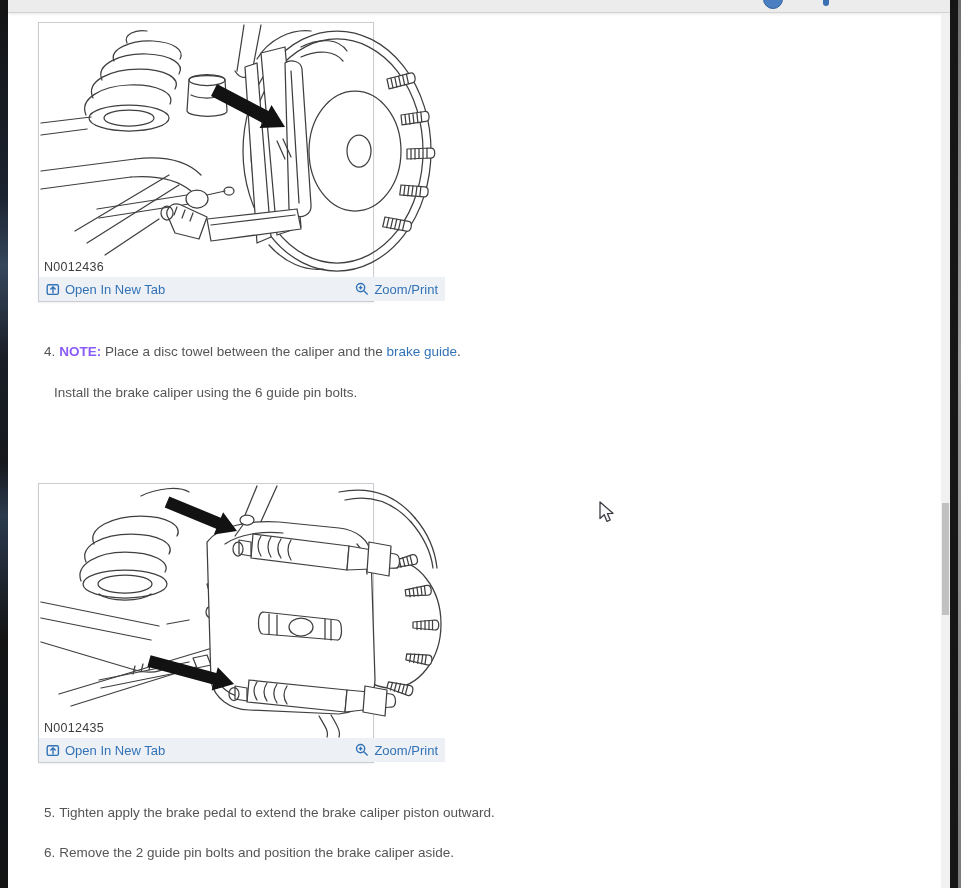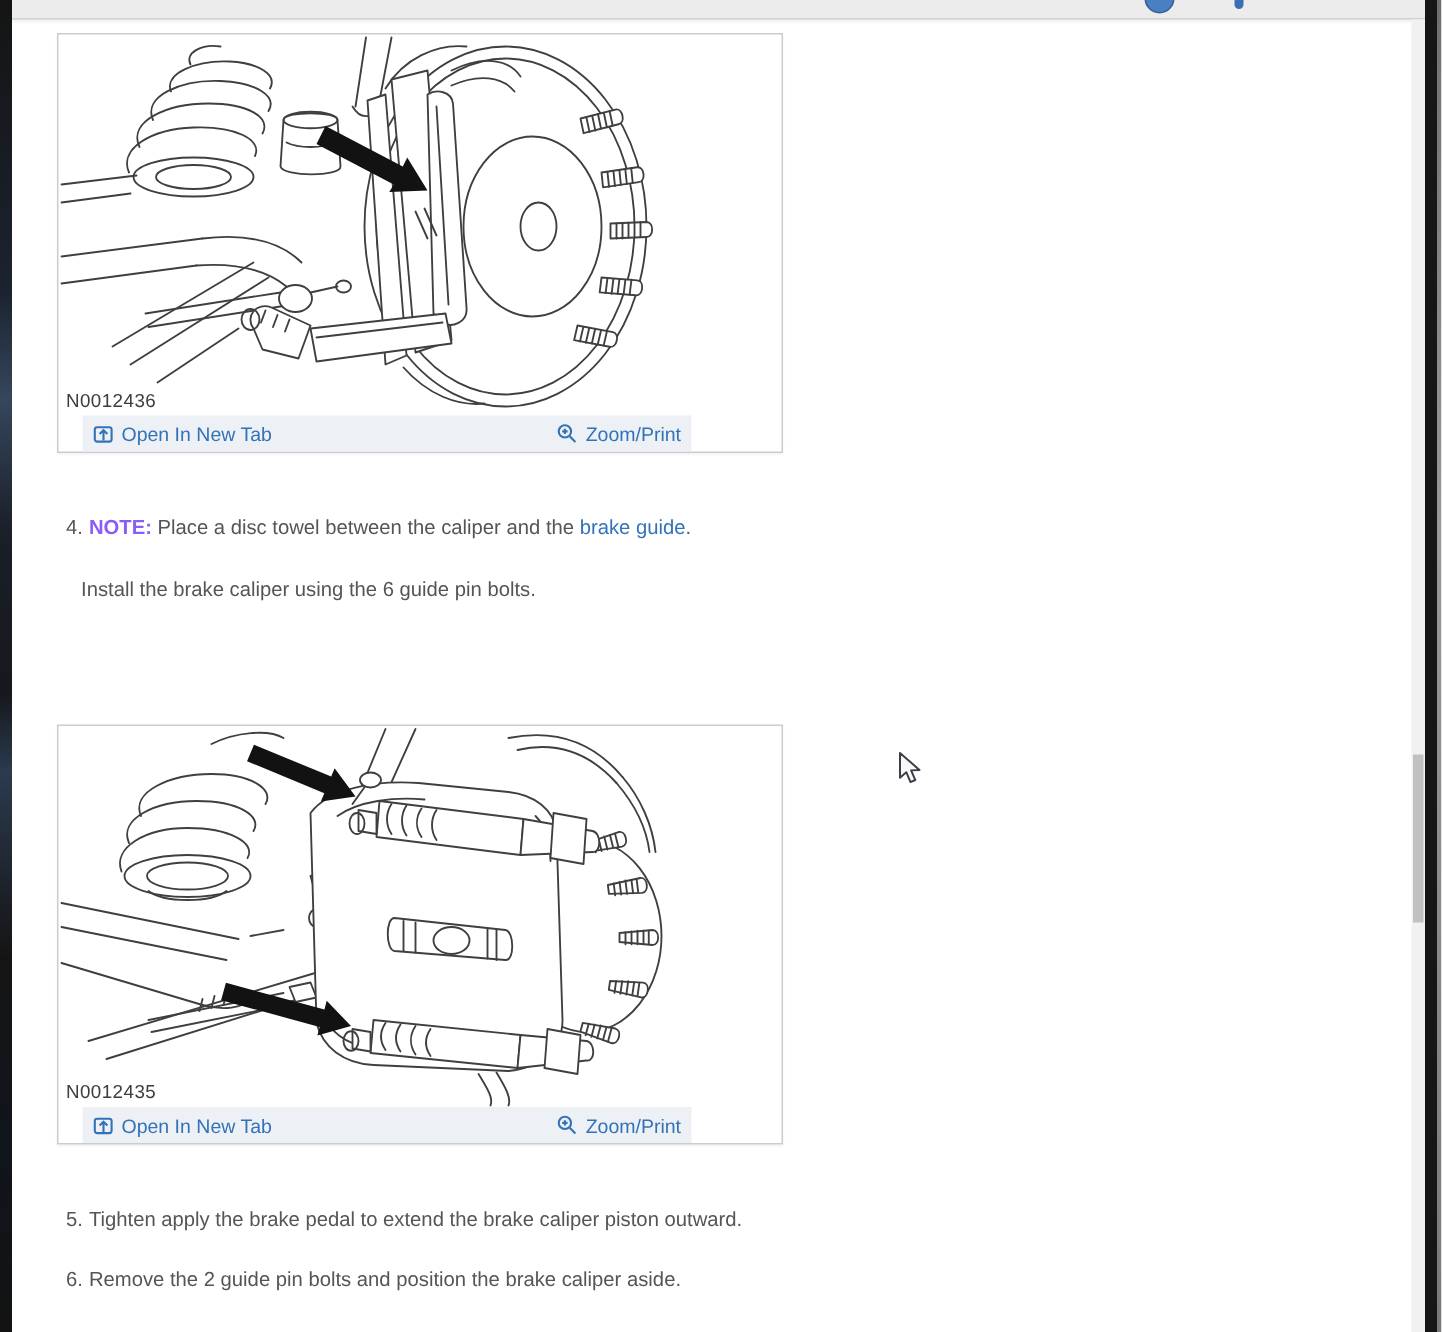--- a/index.html
+++ b/index.html
@@ -21,28 +21,28 @@
   .topbar-icon-circle { position:absolute; left:755px; top:-11px; width:20px; height:20px;
     border-radius:50%; background:#4a80c2; border:1px solid #33609c; }
   .topbar-icon-partial { position:absolute; left:815px; top:-4px; width:6px; height:10px;
     background:#3a6fb3; border-radius:0 0 3px 3px; }
 
   
   .scrollbar-track { position:absolute; left:941px; top:13px; width:9px; height:875px; background:#f1f1f1; }
   .scrollbar-thumb { position:absolute; left:1px; top:490px; width:7px; height:112px; background:#c1c1c1; }
 
   
-  .figure-card { position:absolute; left:38px; width:484px; height:280px;
+  .figure-card { position:absolute; left:38px; width:336px; height:280px;
     background:#fff; border:1px solid #c9cdd2; box-shadow:0 1px 2px rgba(0,0,0,0.06); }
   .fig1 { top:22px; }
   .fig2 { top:483px; }
   .figure-art { position:absolute; left:0; top:0; width:406px; height:254px; overflow:hidden; }
   .figure-art svg { display:block; }
   .figure-code { position:absolute; left:5px; bottom:27px; font-size:12.5px; color:#3d3d3d; letter-spacing:0.3px; }
-  .figure-bar { position:absolute; left:16px; bottom:0; width:406px; height:24px;
+  .figure-bar { position:absolute; left:0; bottom:0; width:406px; height:24px;
     background:#edf0f4; display:flex; align-items:center; justify-content:space-between; padding:0 7px;gap:15px; }
   .bar-link { display:flex; align-items:center; gap:5px; color:#3273b8; font-size:13px;
     text-decoration:none; cursor:pointer; }
   .bar-link svg { display:block; }
 
   
   .txt { position:absolute; font-size:13.5px; color:#555; white-space:nowrap; }
   .step4 { left:44px; top:344px; }
   .note-label { font-weight:bold; color:#8b5cf6; }
   .inline-link { color:#3273b8; cursor:pointer; text-decoration:none; }

